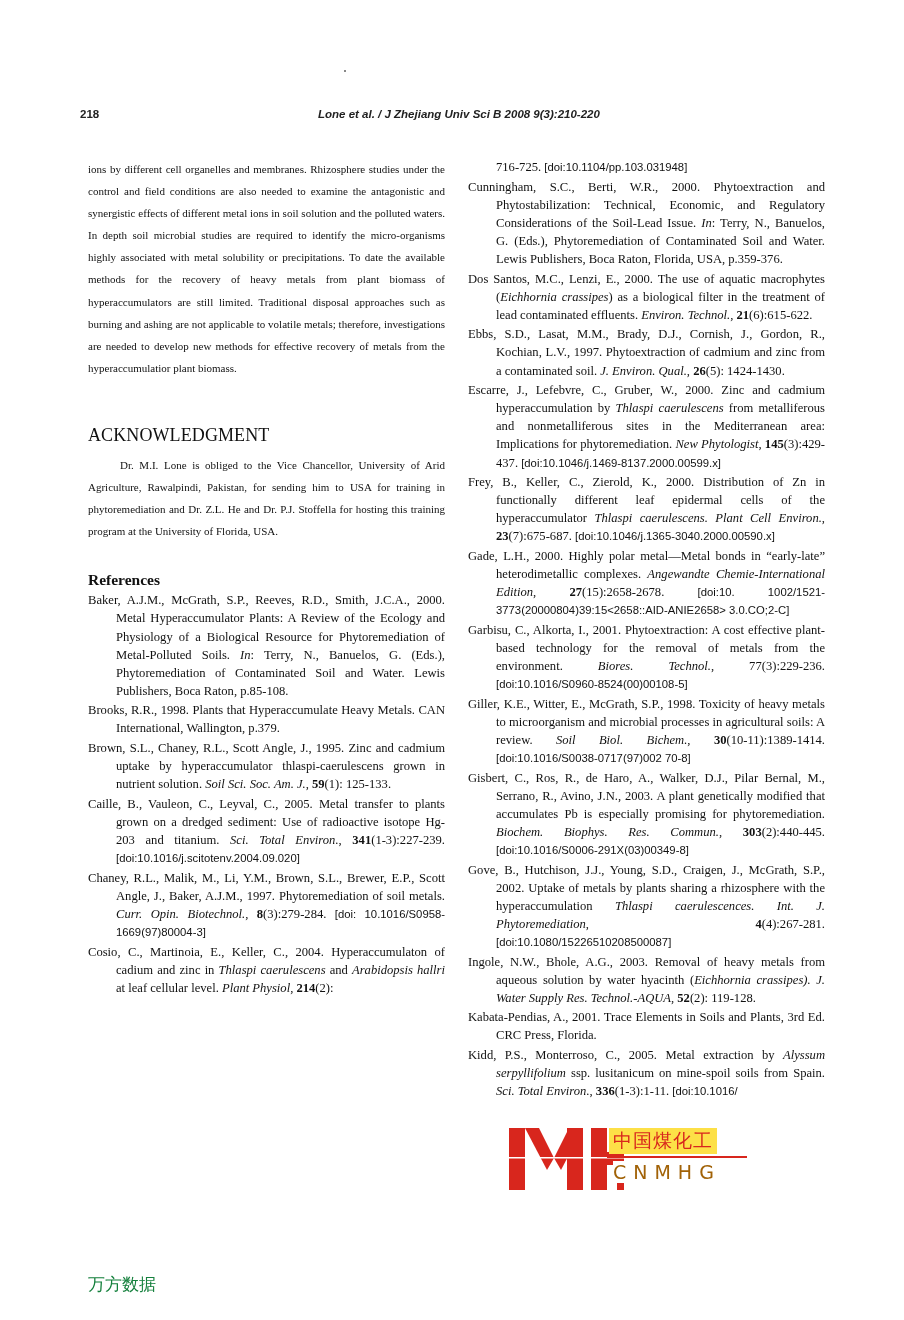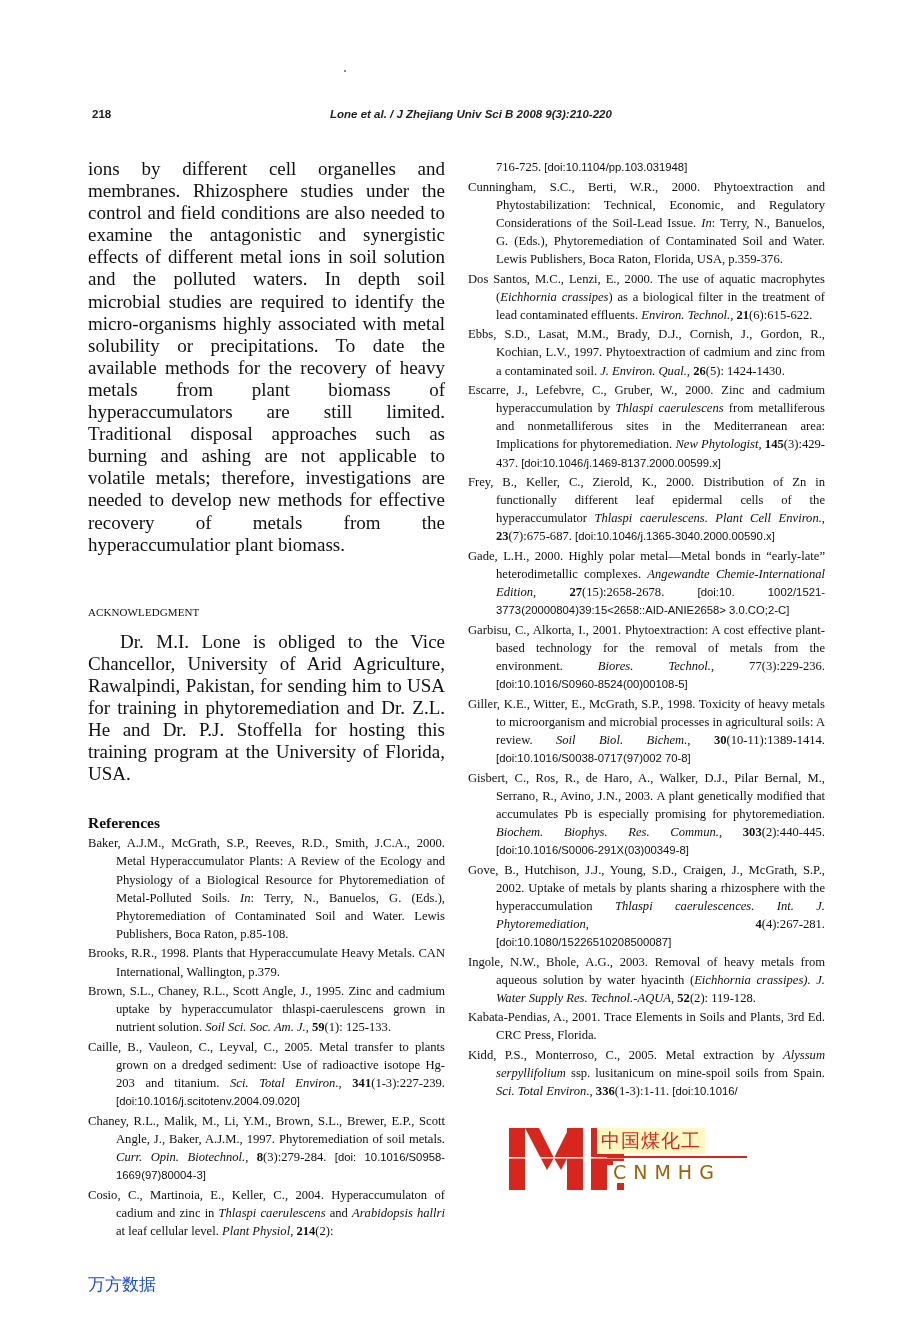--- a/index.html
+++ b/index.html
@@ -1,63 +1,63 @@
 <!DOCTYPE html>
 <html><head>
 <meta charset="utf-8">
 <style>
   html, body { margin: 0; padding: 0; background: #ffffff; }
   body {
     width: 904px; height: 1320px; position: relative; overflow: hidden;
     font-family: "Liberation Serif", "DejaVu Serif", serif; color: #111;
   }
   .header {
-    position: absolute; top: 108px; left: 92px; width: 770px; height: 20px;
+    position: absolute; top: 108px; left: 80px; width: 770px; height: 20px;
     font-family: "Liberation Sans", "DejaVu Sans", sans-serif;
     font-size: 11.5px; font-weight: bold; color: #222;
   }
   .header .page-num { position: absolute; left: 0; top: 0; }
   .header .running { position: absolute; left: 238px; top: 0; font-style: italic; }
   .dot { position: absolute; left: 344px; top: 70px; width: 2px; height: 2px; background: #888; }
 
   .col-left { position: absolute; left: 88px; top: 158px; width: 357px; }
   .col-right { position: absolute; left: 468px; top: 158px; width: 357px; }
 
   .body-text {
-    font-size: 19px; line-height: 22.1px; text-align: justify; margin: 0;
+    font-size: 11px; line-height: 22.1px; text-align: justify; margin: 0;
   }
   .body-text.indent { text-indent: 32px; }
   .ack-heading {
-    font-size: 11px; margin: 45px 0 0 0; line-height: 22px; letter-spacing: 0.1px;
+    font-size: 18px; margin: 45px 0 0 0; line-height: 22px; letter-spacing: 0.1px;
   }
   .ack-block { margin-top: 8px; }
   .ref-heading {
     font-size: 15.5px; font-weight: bold; margin: 27px 0 0 0; line-height: 22px;
   }
   .refs { margin: 0; padding: 0; list-style: none; }
   .ref {
     font-size: 12.6px; line-height: 18.1px; text-align: justify;
     padding-left: 28px; text-indent: -28px; margin: 0 0 1.5px 0;
   }
   .ref .doi { font-family: "Liberation Sans", "DejaVu Sans", sans-serif; font-size: 11.3px; }
   .ref i { font-style: italic; }
   .ref b { font-weight: bold; }
 
   .footer-wm {
     position: absolute; left: 88px; top: 1273px;
-    font-family: "DejaVu Sans", sans-serif; font-size: 17px; color: #1d4ed8;
+    font-family: "DejaVu Sans", sans-serif; font-size: 17px; color: #15803d;
   }
 
   .logo {
     position: absolute; left: 509px; top: 1128px; width: 220px; height: 62px;
   }
   .logo .mark { position: absolute; left: 0; top: 0; width: 115px; height: 62px; }
   .logo .cn {
-    position: absolute; left: 88px; top: 0px; font-family: "DejaVu Sans", sans-serif;
-    font-size: 19px; color: #d8261d; background: #fef9c3; padding: 0 4px; letter-spacing: 1px;
+    position: absolute; left: 100px; top: 0px; font-family: "DejaVu Sans", sans-serif;
+    font-size: 19px; color: #d8261d; background: #fde047; padding: 0 4px; letter-spacing: 1px;
   }
   .logo .bar { position: absolute; left: 98px; top: 28px; width: 140px; height: 2px; background: #d8261d; }
   .logo .en {
     position: absolute; left: 104px; top: 33px; font-family: "DejaVu Sans", sans-serif;
     font-size: 19px; color: #a16207; letter-spacing: 7px; background: #fff; padding-right: 2px;
   }
 </style>
 </head>
 <body>
 

